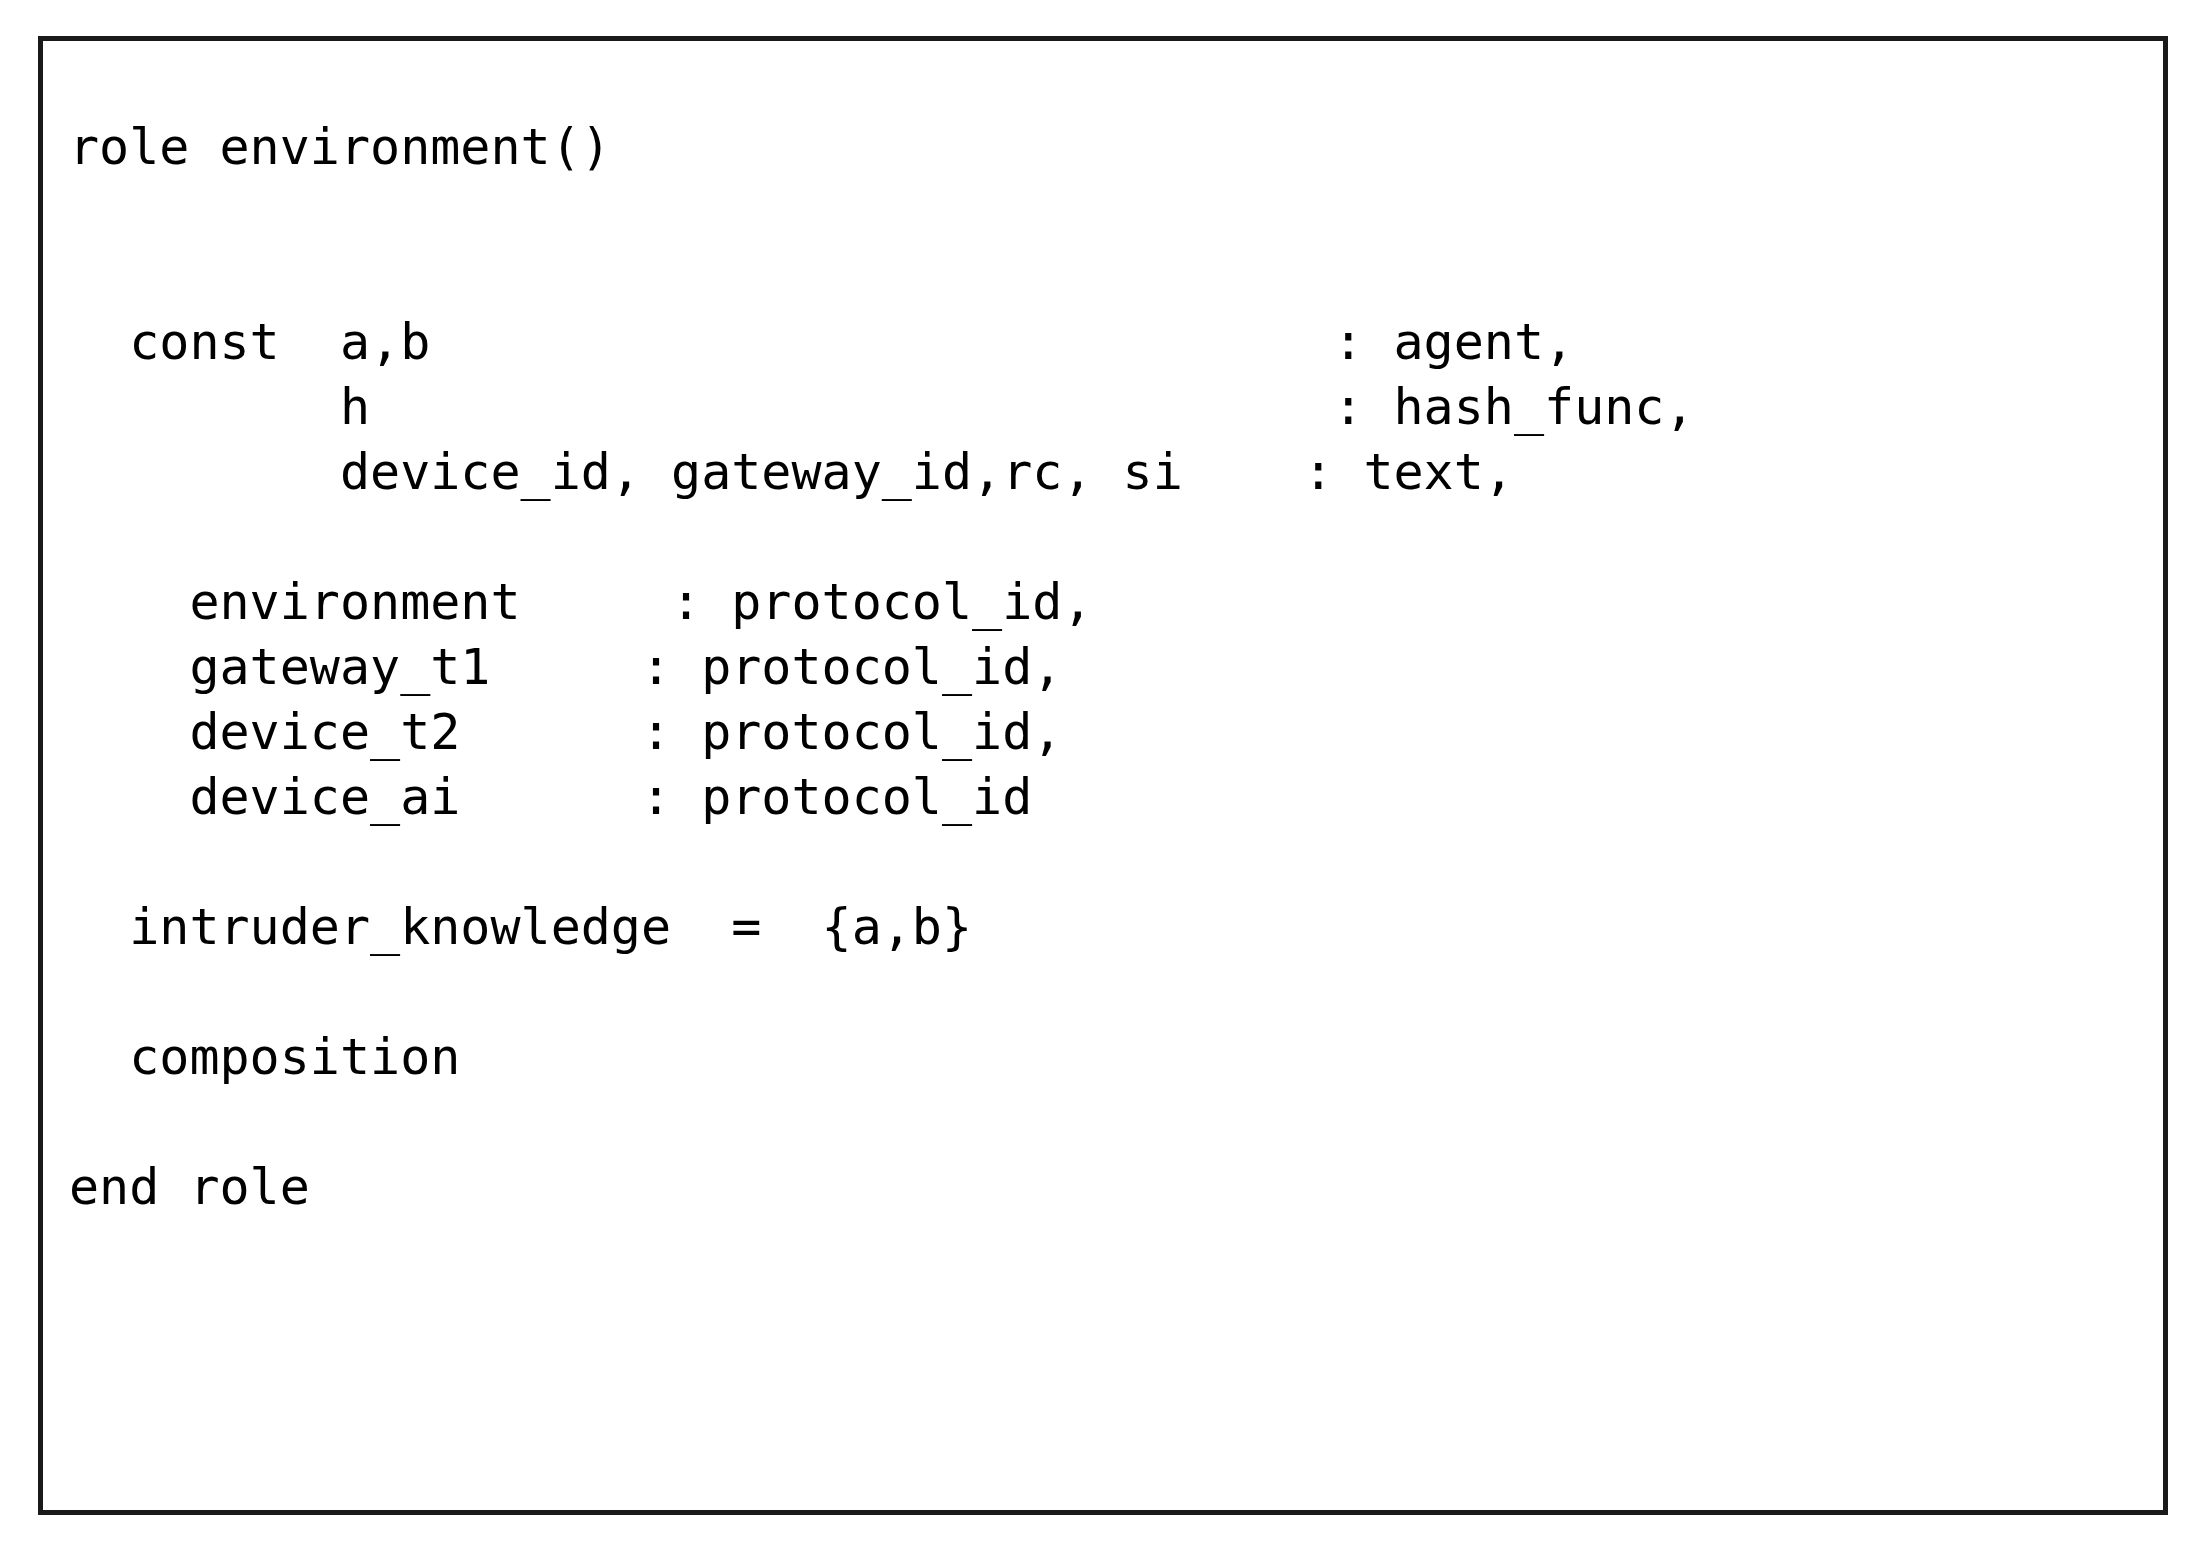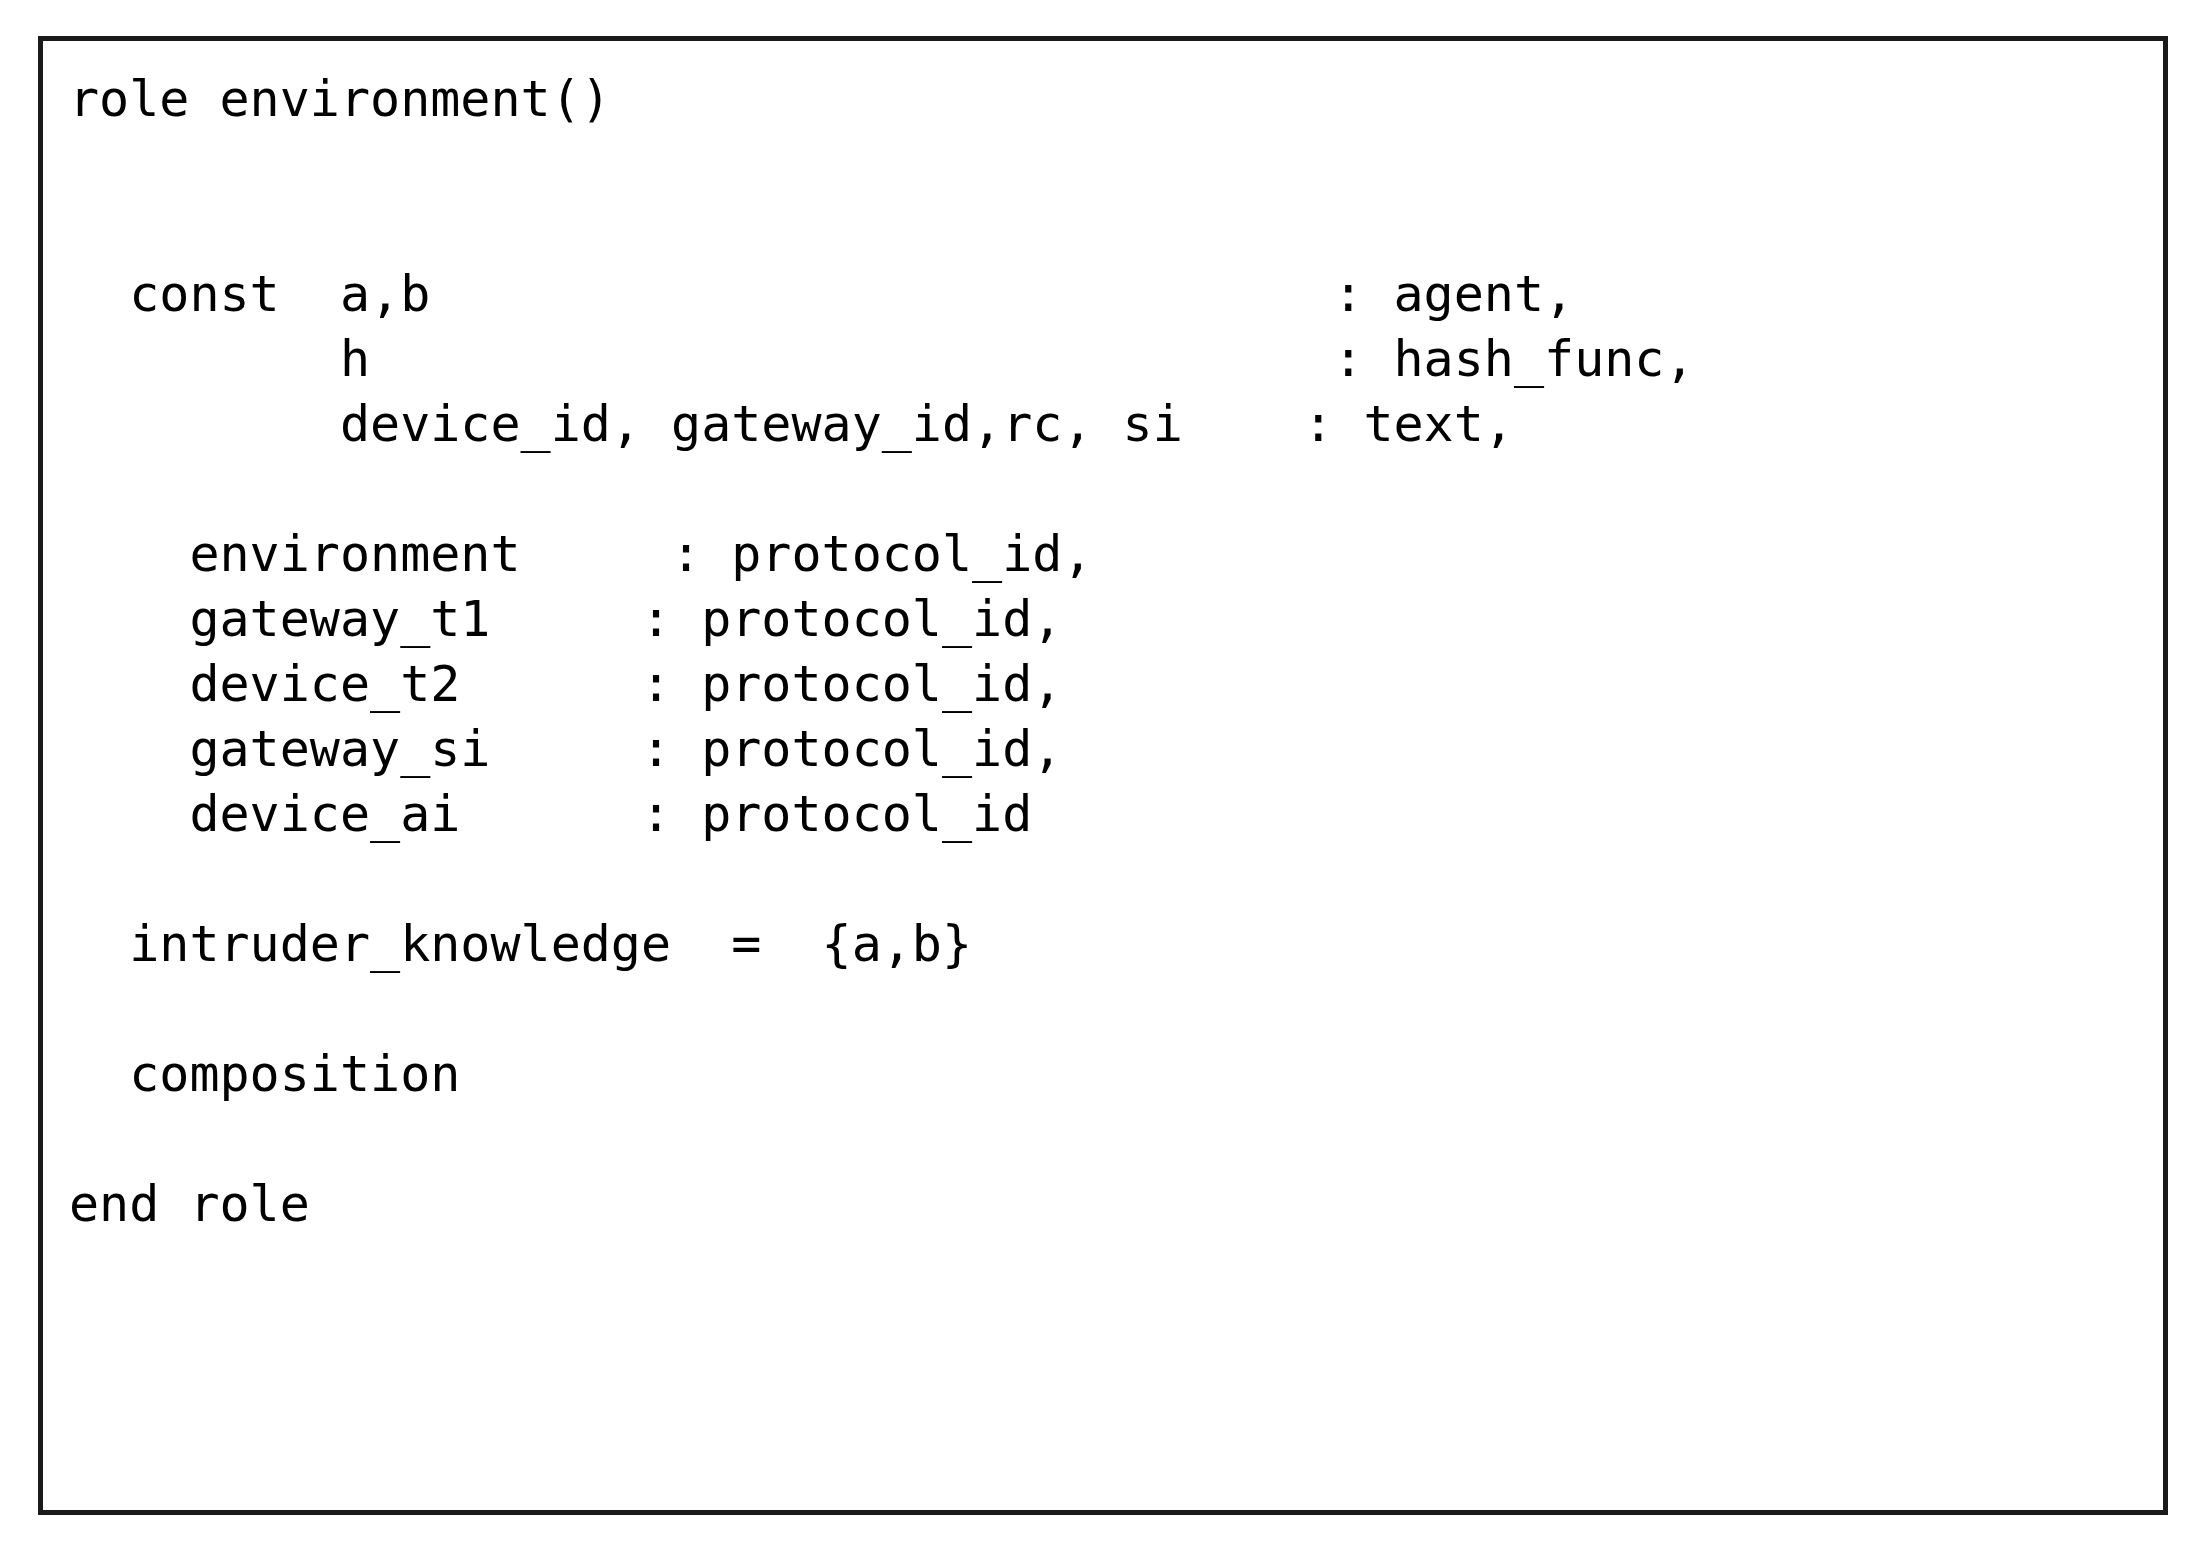--- a/index.html
+++ b/index.html
@@ -27,20 +27,21 @@
     height: 1479px;
     border: 5px solid var(--border);
     background: var(--bg);
   }
   .code {
     padding: 26px 18px 0 26px;
     font-size: 50px;
     line-height: 65px;
     color: var(--text);
     font-variant-ligatures: none;
+    margin-top: 48px;
   }
   .code-line {
     white-space: pre;
     min-height: 65px;
   }
 </style>
 </head>
 <body>
 
 <div class="page">
@@ -49,21 +50,20 @@
       <div class="code-line">role environment()</div>
       <div class="code-line"></div>
       <div class="code-line"></div>
       <div class="code-line">  const  a,b                              : agent,</div>
       <div class="code-line">         h                                : hash_func,</div>
       <div class="code-line">         device_id, gateway_id,rc, si    : text,</div>
       <div class="code-line"></div>
       <div class="code-line">    environment     : protocol_id,</div>
       <div class="code-line">    gateway_t1     : protocol_id,</div>
       <div class="code-line">    device_t2      : protocol_id,</div>
-      <div class="code-line">    gateway_si     : protocol_id,</div>
       <div class="code-line">    device_ai      : protocol_id</div>
       <div class="code-line"></div>
       <div class="code-line">  intruder_knowledge  =  {a,b}</div>
       <div class="code-line"></div>
       <div class="code-line">  composition</div>
       <div class="code-line"></div>
       <div class="code-line">end role</div>
     </div>
   </div>
 </div>

